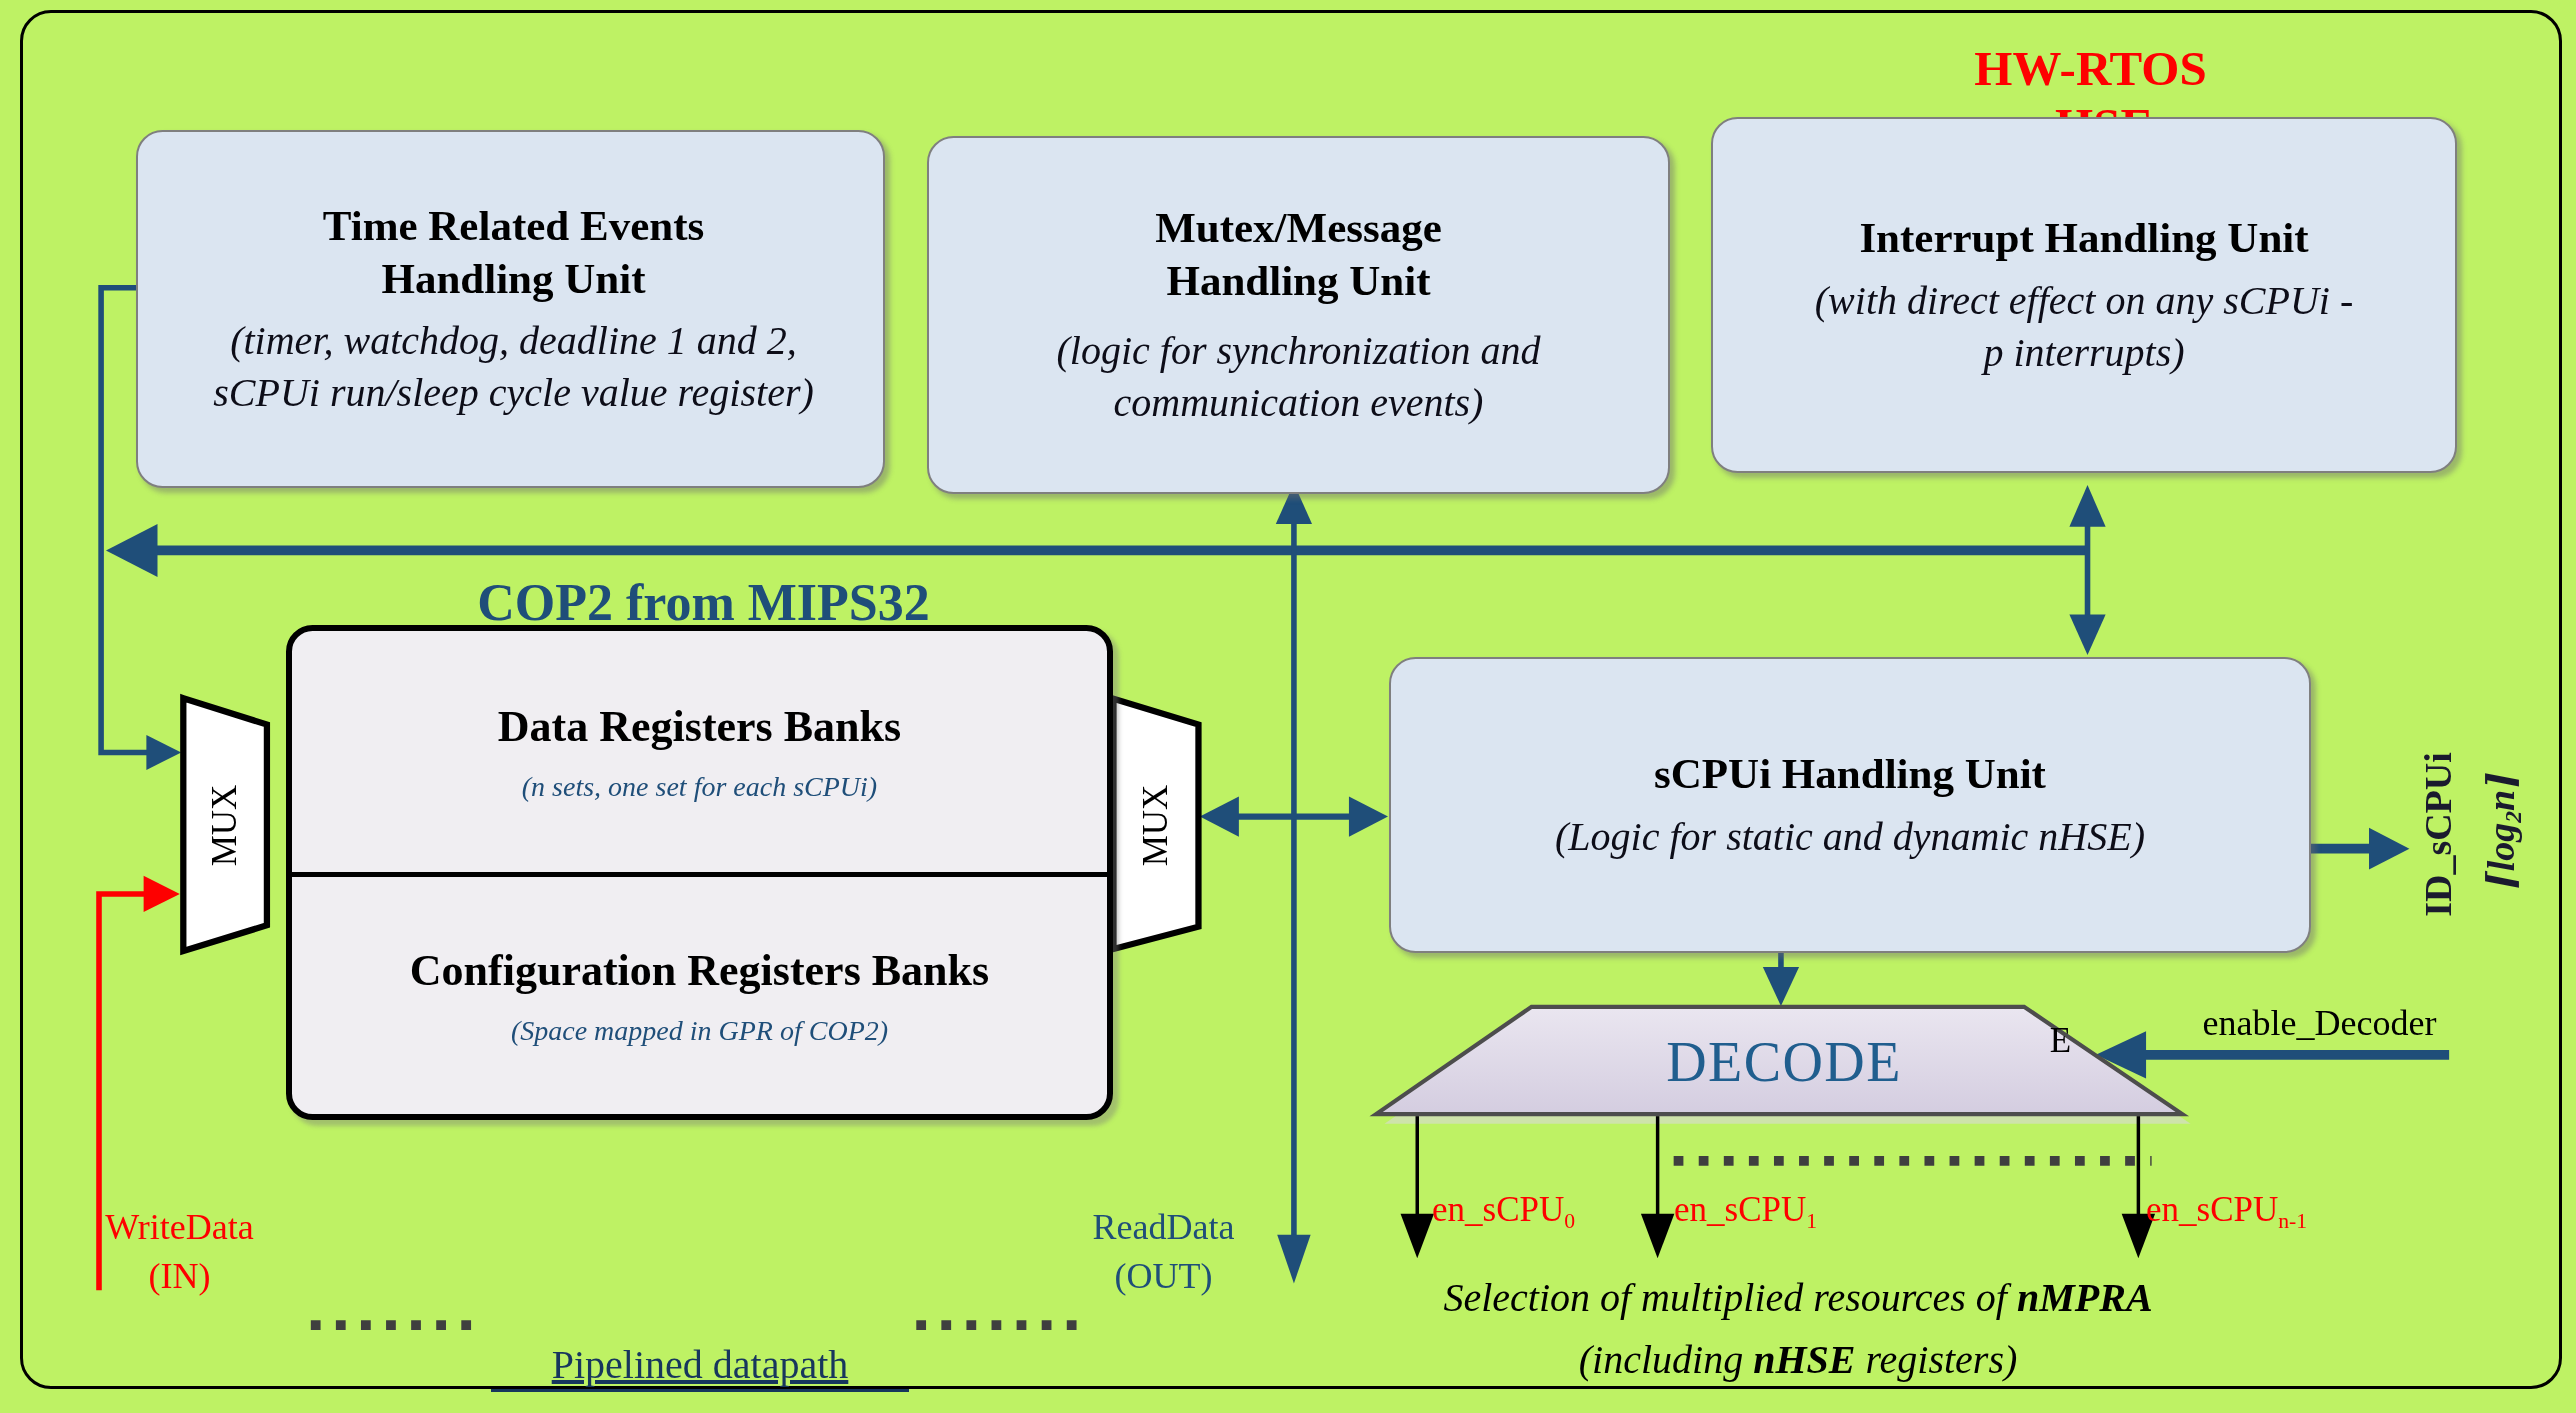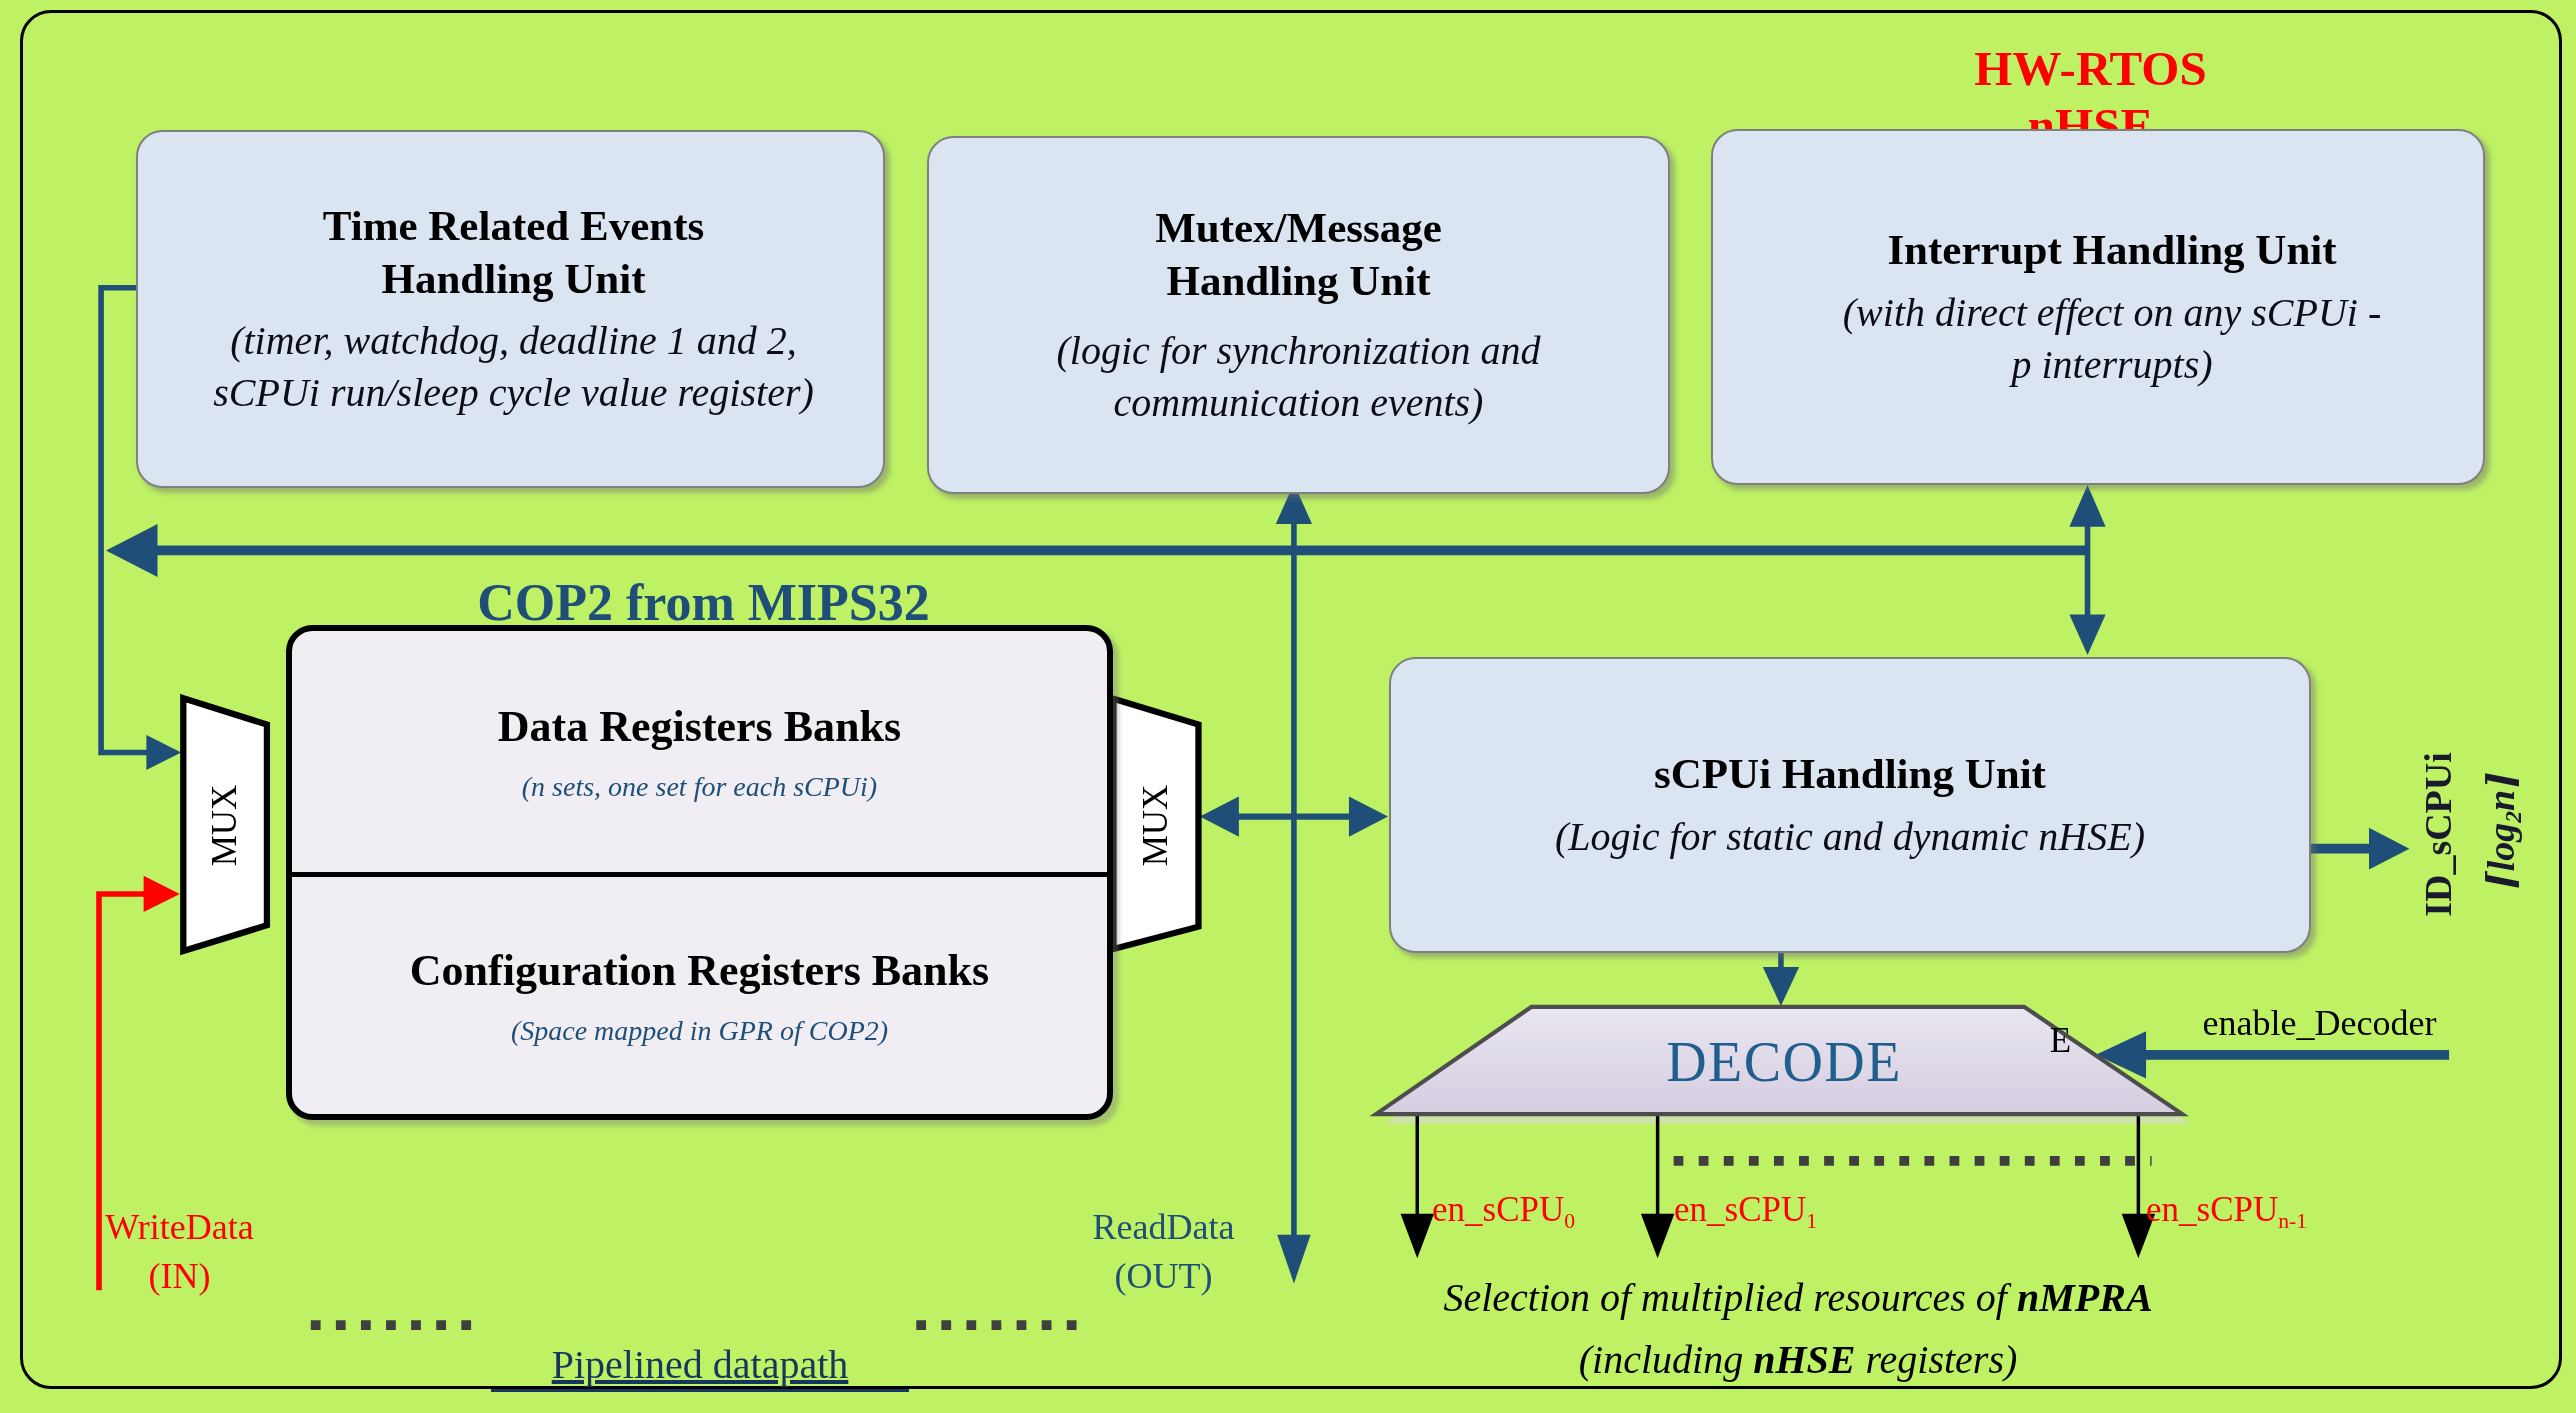--- a/index.html
+++ b/index.html
@@ -14,21 +14,21 @@
         display:flex;flex-direction:column;justify-content:center;align-items:center;
         text-align:center;}
   .unit-title{font-size:43px;font-weight:bold;line-height:1.24;color:#000;}
   .unit-sub{font-size:40px;font-style:italic;line-height:1.3;color:#0d0d18;margin-top:9.8px;}
   #unit-time{left:136px;top:130px;width:739px;height:354px;padding-left:6px;}
   #unit-time .unit-title{max-width:446px;}
   #unit-time .unit-sub{max-width:669px;}
   #unit-mutex{left:927px;top:136px;width:739px;height:354px;gap:8px;}
   #unit-mutex .unit-title{max-width:390px;}
   #unit-mutex .unit-sub{max-width:599px;}
-  #unit-interrupt{left:1711px;top:129px;width:742px;height:352px;padding-left:28px;}
+  #unit-interrupt{left:1711px;top:117px;width:742px;height:352px;}
   #unit-interrupt .unit-sub{max-width:557px;}
   #unit-scpui{left:1389px;top:657px;width:918px;height:292px;}
   #cop2-label{left:425px;top:573px;width:557px;text-align:center;color:#1f4e79;
               font-size:52px;font-weight:bold;}
   #registers{left:286px;top:625px;width:815px;height:483px;background:#f0eef2;
              border:6.3px solid #000;border-radius:26.5px;box-shadow:5.6px 5.6px 4.2px rgba(120,120,120,0.4);}
   .reg-cell{position:absolute;left:0;width:100%;display:flex;flex-direction:column;
             justify-content:center;align-items:center;text-align:right;}
   #reg-data{top:0;height:241px;}
   #reg-config{top:246px;height:237px;}

